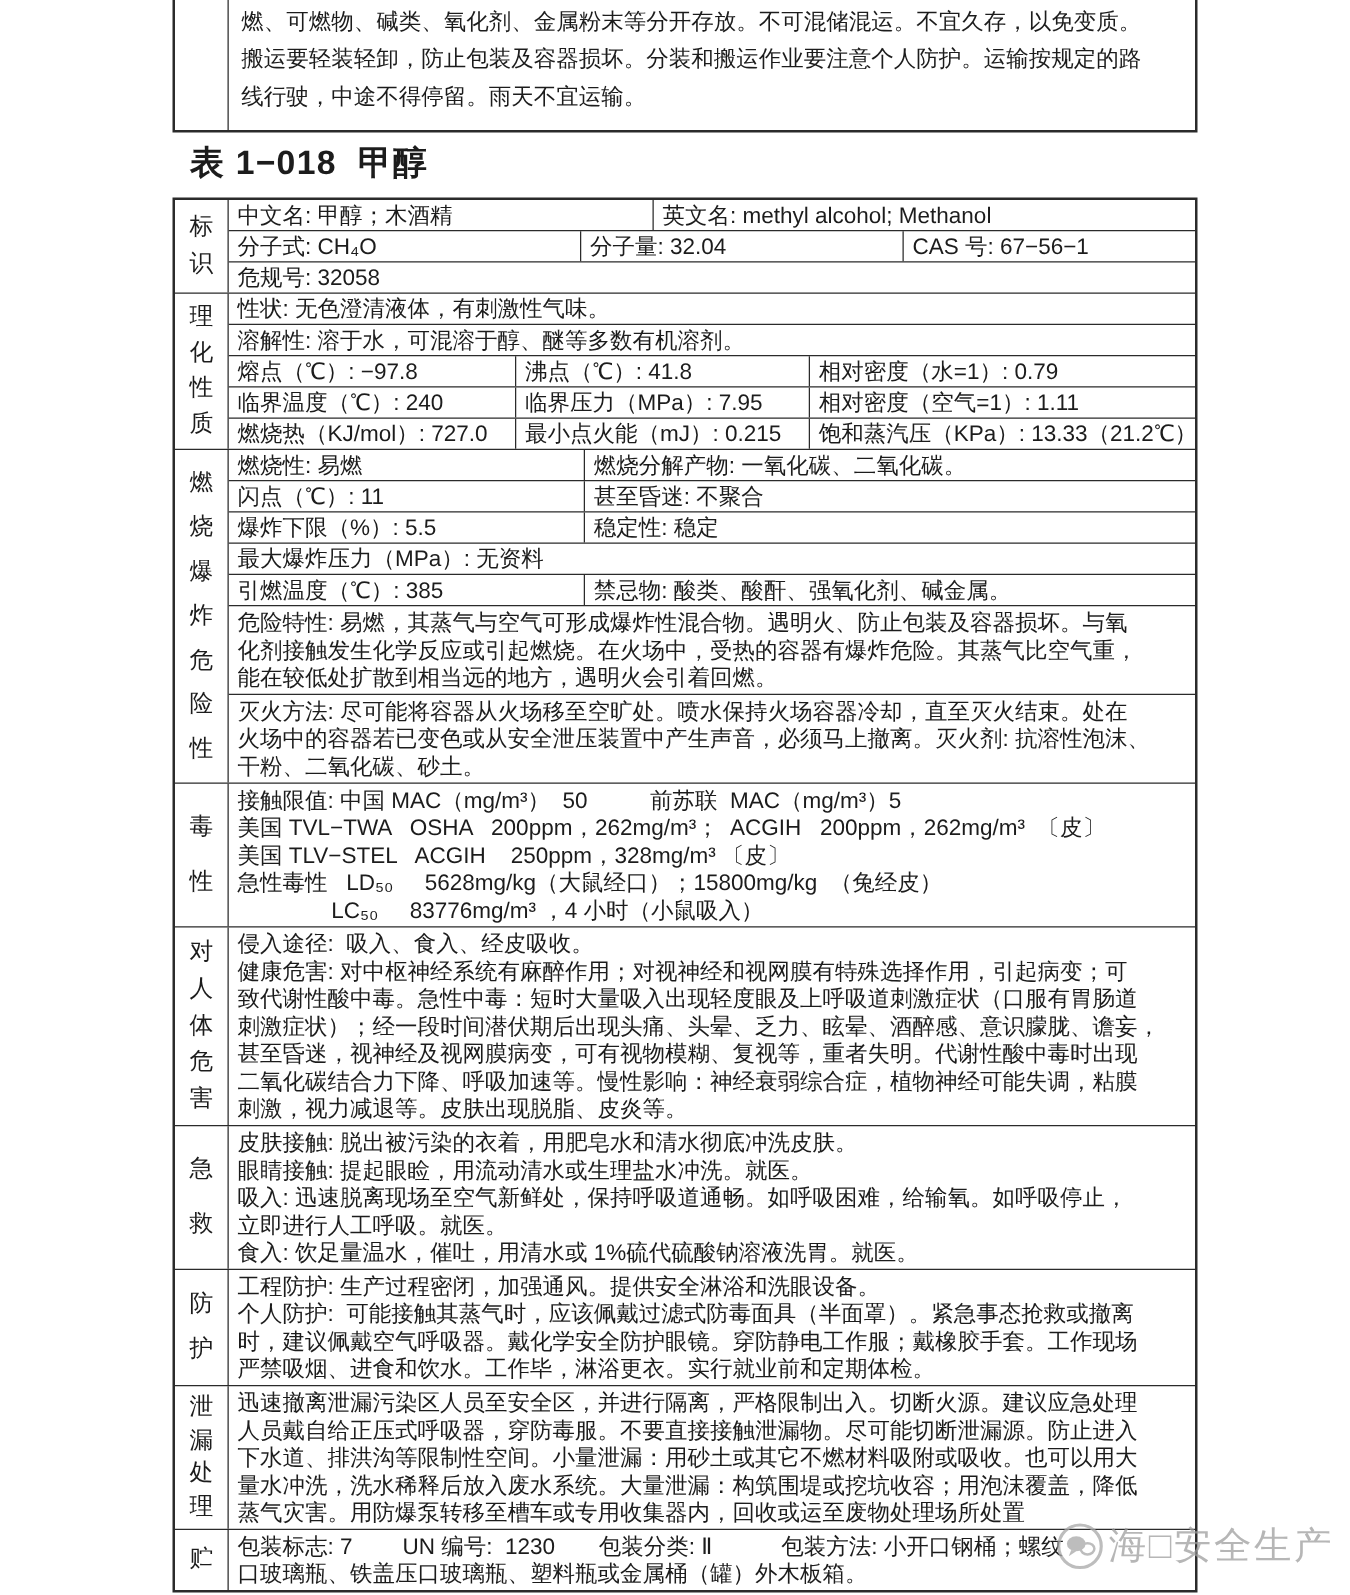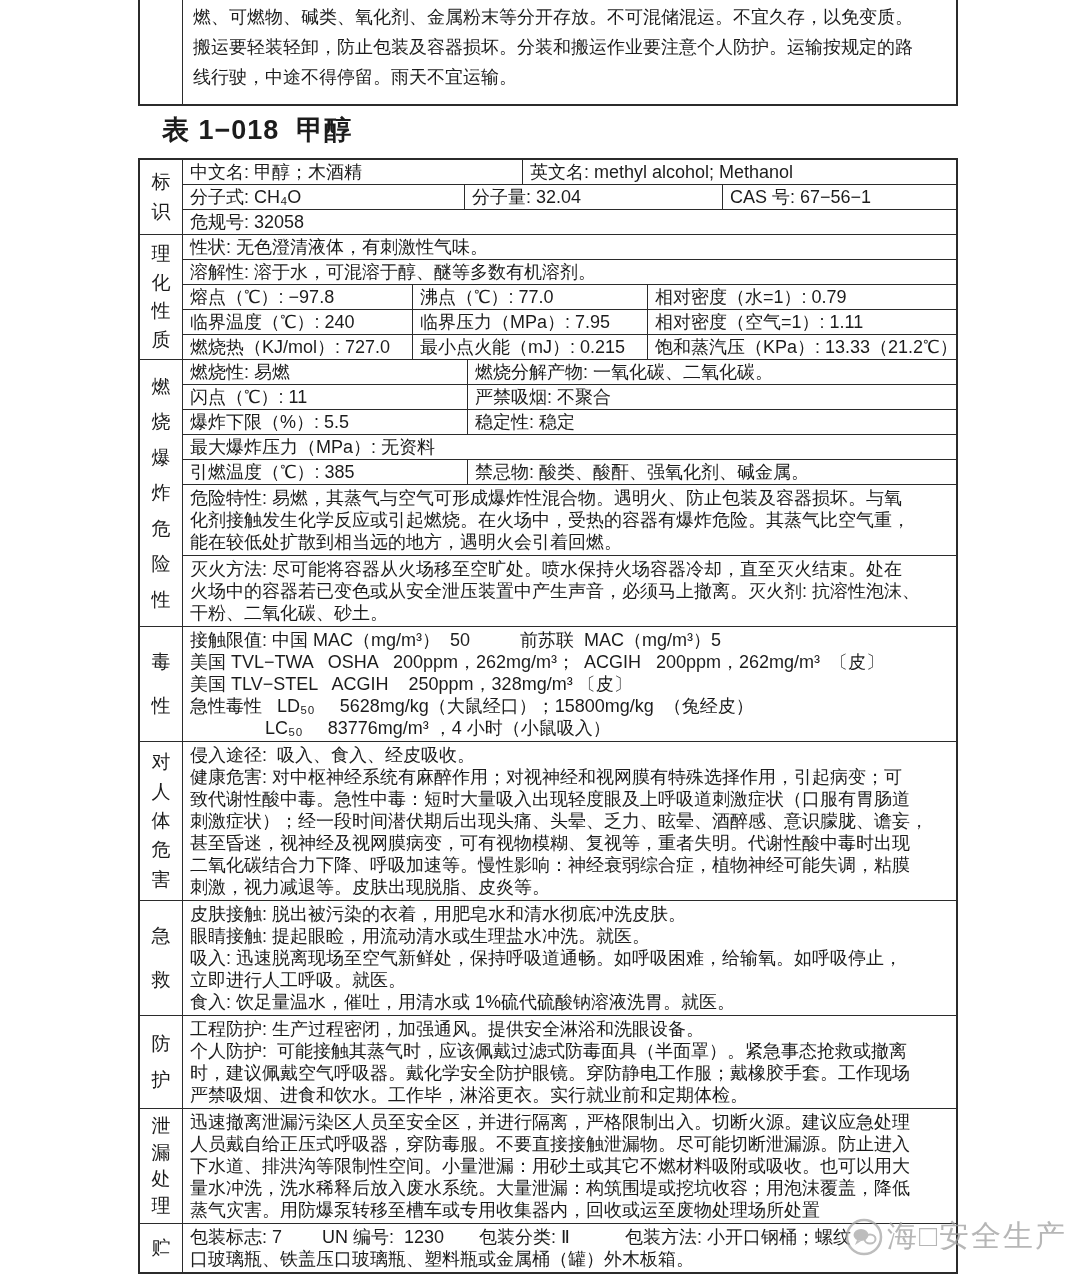--- a/index.html
+++ b/index.html
@@ -12,21 +12,21 @@
   .frag {
     position:absolute; left:138px; top:-8px; width:820px; height:114px;
     border:2px solid #2b2b2b; box-sizing:border-box; display:flex;
   }
   .frag-label { flex:0 0 42px; border-right:1px solid #2b2b2b; }
   .frag-body {
     flex:1; padding:8px 8px 0 10px; font-size:18px; line-height:30px;
     white-space:pre-wrap;
   }
   .title {
-    position:absolute; left:162px; top:112px; font-size:27px; font-weight:bold;
+    position:absolute; left:152px; top:112px; font-size:27px; font-weight:bold;
     white-space:pre; letter-spacing:1px;
   }
   
   .msds {
     position:absolute; left:138px; top:158px; width:820px;
     border:2px solid #2b2b2b; box-sizing:border-box; background:#fff;
   }
   .section { display:flex; border-bottom:1px solid #2b2b2b; }
   .section:last-child { border-bottom:none; }
   .sec-label {
@@ -102,21 +102,21 @@
         </div>
       <div class="sec-body">
         <div class="row">
           <div class="cell">性状:  无色澄清液体，有刺激性气味。</div>
         </div>
         <div class="row">
           <div class="cell">溶解性: 溶于水，可混溶于醇、醚等多数有机溶剂。</div>
         </div>
         <div class="row">
           <div class="cell" style="width:230px">熔点（℃）: −97.8</div>
-          <div class="cell" style="width:235px">沸点（℃）: 77.0</div>
+          <div class="cell" style="width:235px">沸点（℃）: 41.8</div>
           <div class="cell">相对密度（水=1）: 0.79</div>
         </div>
         <div class="row">
           <div class="cell" style="width:230px">临界温度（℃）: 240</div>
           <div class="cell" style="width:235px">临界压力（MPa）: 7.95</div>
           <div class="cell">相对密度（空气=1）: 1.11</div>
         </div>
         <div class="row">
           <div class="cell" style="width:230px">燃烧热（KJ/mol）: 727.0</div>
           <div class="cell" style="width:235px">最小点火能（mJ）: 0.215</div>
@@ -135,21 +135,21 @@
           <span>险</span>
           <span>性</span>
         </div>
       <div class="sec-body">
         <div class="row">
           <div class="cell" style="width:285px">燃烧性: 易燃</div>
           <div class="cell">燃烧分解产物: 一氧化碳、二氧化碳。</div>
         </div>
         <div class="row">
           <div class="cell" style="width:285px">闪点（℃）: 11</div>
-          <div class="cell">严禁吸烟: 不聚合</div>
+          <div class="cell">甚至昏迷: 不聚合</div>
         </div>
         <div class="row">
           <div class="cell" style="width:285px">爆炸下限（%）: 5.5</div>
           <div class="cell">稳定性: 稳定</div>
         </div>
         <div class="row">
           <div class="cell">最大爆炸压力（MPa）: 无资料</div>
         </div>
         <div class="row">
           <div class="cell" style="width:285px">引燃温度（℃）: 385</div>

